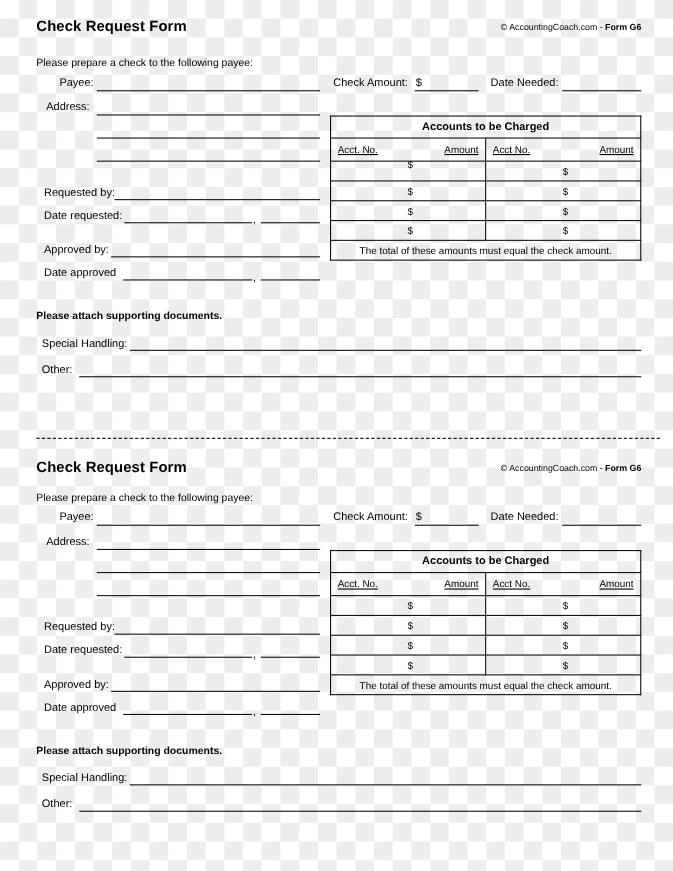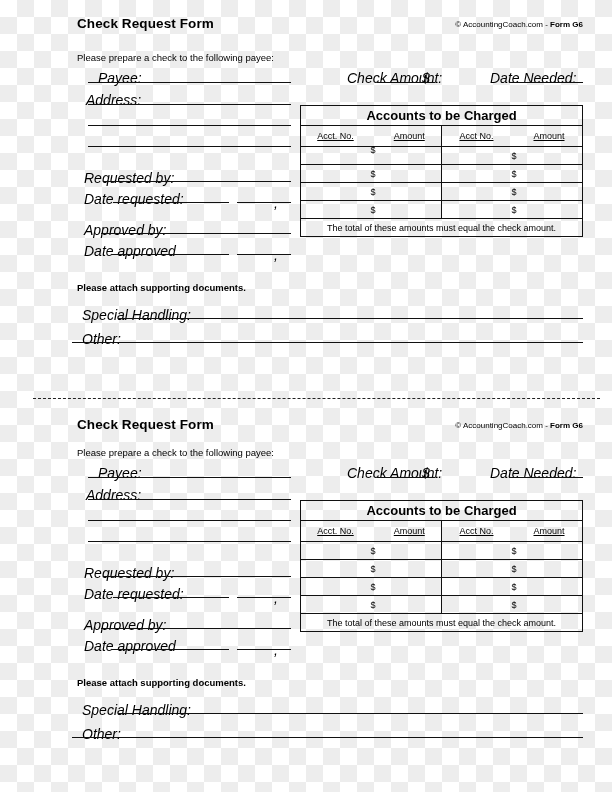--- a/index.html
+++ b/index.html
@@ -26,39 +26,37 @@
   .page {
     position: absolute;
     inset: 0;
   }
 
   
   .t {
     position: absolute;
     white-space: nowrap;
     line-height: 1;
-    margin-left: 44px;
   }
 
   .form-title {
     font-size: 13.5px;
     font-weight: bold;
     letter-spacing: 0.1px;
   }
   .credit {
     font-size: 8px;
   }
   .credit b { font-weight: bold; }
 
   .instruction {
     font-size: 9.5px;
   }
   .field-label {
-    font-size: 14px;
-    font-style: italic;
+    font-size: 10px;
   }
   .attach-note {
     font-size: 9.5px;
     font-weight: bold;
   }
 
   
   .rule {
     position: absolute;
     height: 0;
@@ -81,21 +79,21 @@
   }
   .acct-table td {
     border: 1.3px solid #111;
     padding: 0;
     text-align: center;
     vertical-align: middle;
     font-size: 9px;
     height: 18px;
   }
   .acct-table td.title-cell {
-    font-size: 13px;
+    font-size: 10px;
     font-weight: bold;
     height: 19px;
   }
   .acct-table td.hdr-cell {
     height: 20px;
   }
   .acct-table td.foot-cell {
     font-size: 9px;
     height: 17px;
     margin-left: 20px;
@@ -103,21 +101,21 @@
   .acct-table td.data-cell {
     height: 17px;
   }
   .col-hdr {
     text-decoration: underline;
     font-size: 9px;
     display: inline-block;
   }
   .hdr-pair {
     display: flex;
-    justify-content: center;
+    justify-content: space-between;
     align-items: center;
     width: 100%;
     padding: 0 6px;
     box-sizing: border-box;
     gap: 40px;
   }
   .dollar {
     display: block;
     text-align: center;
     font-size: 9px;

